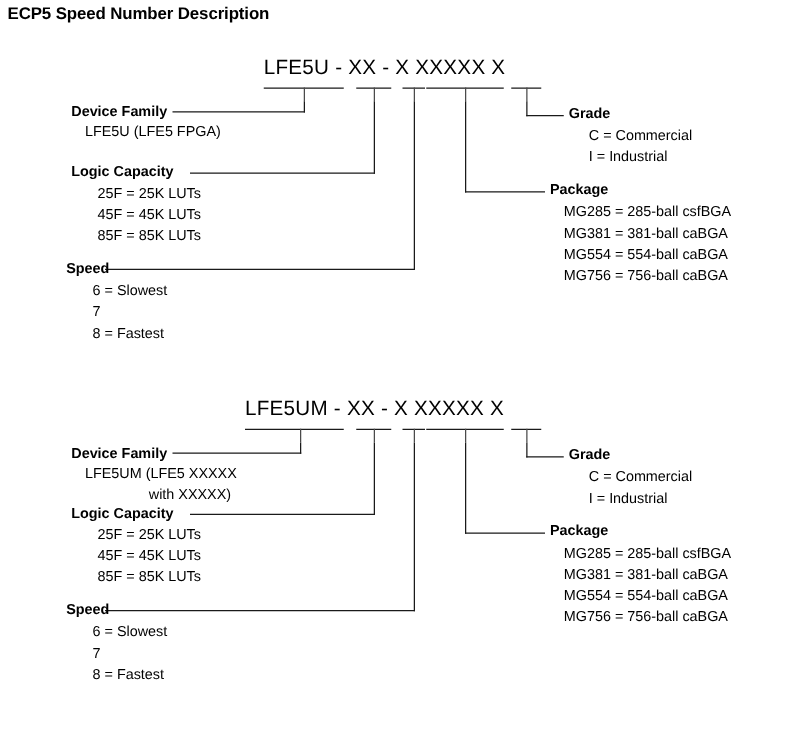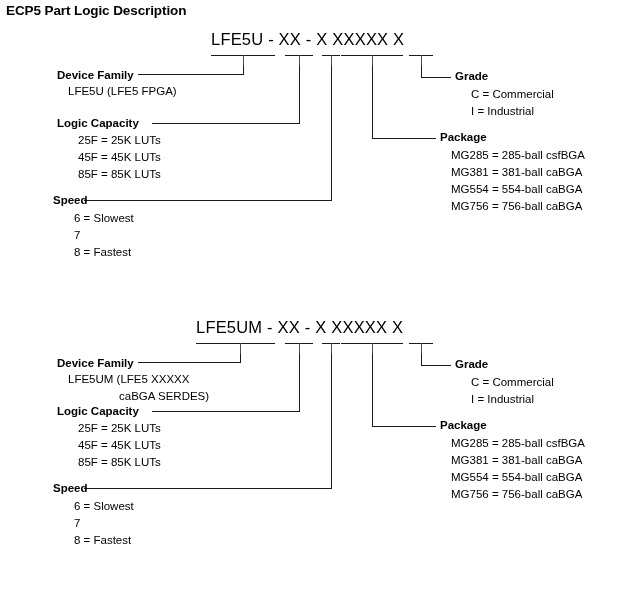--- a/index.html
+++ b/index.html
@@ -24,21 +24,21 @@
     font-weight: bold;
     letter-spacing: -0.1px;
     color: #000000;
     white-space: nowrap;
   }
   .diagram {
     position: absolute;
     left: 0;
     width: 628px;
   }
-  #diagram-1 { top: 22px; height: 250px; }
+  #diagram-1 { top: 37px; height: 250px; }
   #diagram-2 { top: 310px; height: 250px; }
 
   .part-number {
     position: absolute;
     top: 8px;
     font-size: 16.5px;
     font-weight: normal;
     color: #000000;
     white-space: pre;
     letter-spacing: 0.2px;
@@ -71,21 +71,21 @@
     position: absolute;
     font-size: 11.5px;
     font-weight: normal;
     white-space: nowrap;
     color: #000000;
   }
 </style>
 </head>
 <body>
 
-<div class="page-title">ECP5 Part Logic Description</div>
+<div class="page-title">ECP5 Speed Number Description</div>
 
 <div class="diagram" id="diagram-1">
 
   <div class="part-number">LFE5U - XX - X XXXXX X</div>
 
   <div class="hline" style="left:211px; top:33px; width:64px;"></div>
   <div class="vline" style="left:243px; top:33px; height:11px;"></div>
 
   <div class="hline" style="left:285px; top:33px; width:28px;"></div>
   <div class="vline" style="left:299px; top:33px; height:11px;"></div>
@@ -167,21 +167,21 @@
   <div class="hline" style="left:84px; top:178px; width:248px;"></div>
 
   <div class="vline dark" style="left:421px; top:44px; height:12px;"></div>
   <div class="hline" style="left:421px; top:55px; width:30px;"></div>
 
   <div class="vline dark" style="left:372px; top:44px; height:73px;"></div>
   <div class="hline" style="left:372px; top:116px; width:64px;"></div>
 
   <div class="label-heading" style="left:57px; top:47px;">Device Family</div>
   <div class="label-line" style="left:68px; top:63px;">LFE5UM (LFE5 XXXXX</div>
-  <div class="label-line" style="left:119px; top:80px;">caBGA SERDES)</div>
+  <div class="label-line" style="left:119px; top:80px;">with XXXXX)</div>
 
   <div class="label-heading" style="left:57px; top:95px;">Logic Capacity</div>
   <div class="label-line" style="left:78px; top:112px;">25F = 25K LUTs</div>
   <div class="label-line" style="left:78px; top:129px;">45F = 45K LUTs</div>
   <div class="label-line" style="left:78px; top:146px;">85F = 85K LUTs</div>
 
   <div class="label-heading" style="left:53px; top:172px;">Speed</div>
   <div class="label-line" style="left:74px; top:190px;">6 = Slowest</div>
   <div class="label-line" style="left:74px; top:207px;">7</div>
   <div class="label-line" style="left:74px; top:224px;">8 = Fastest</div>

